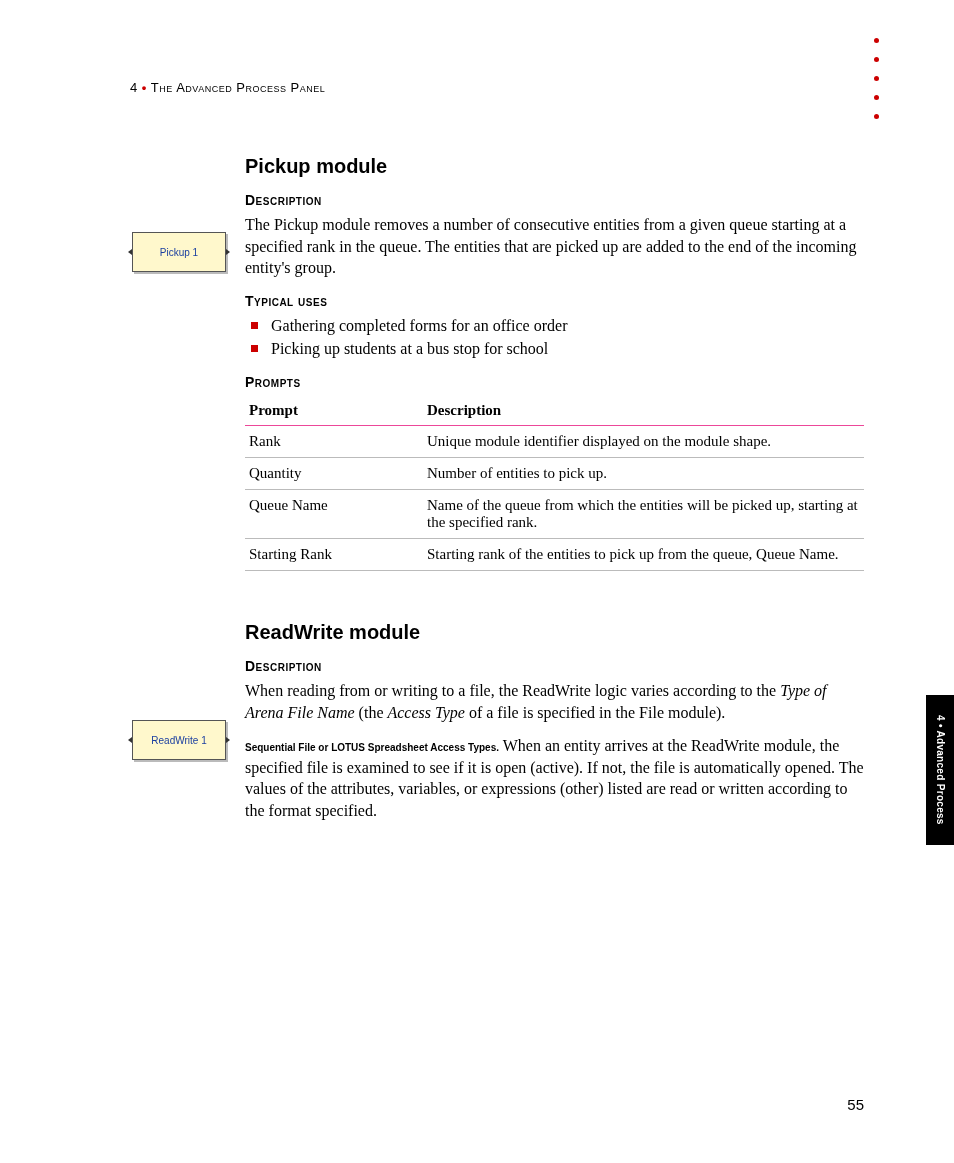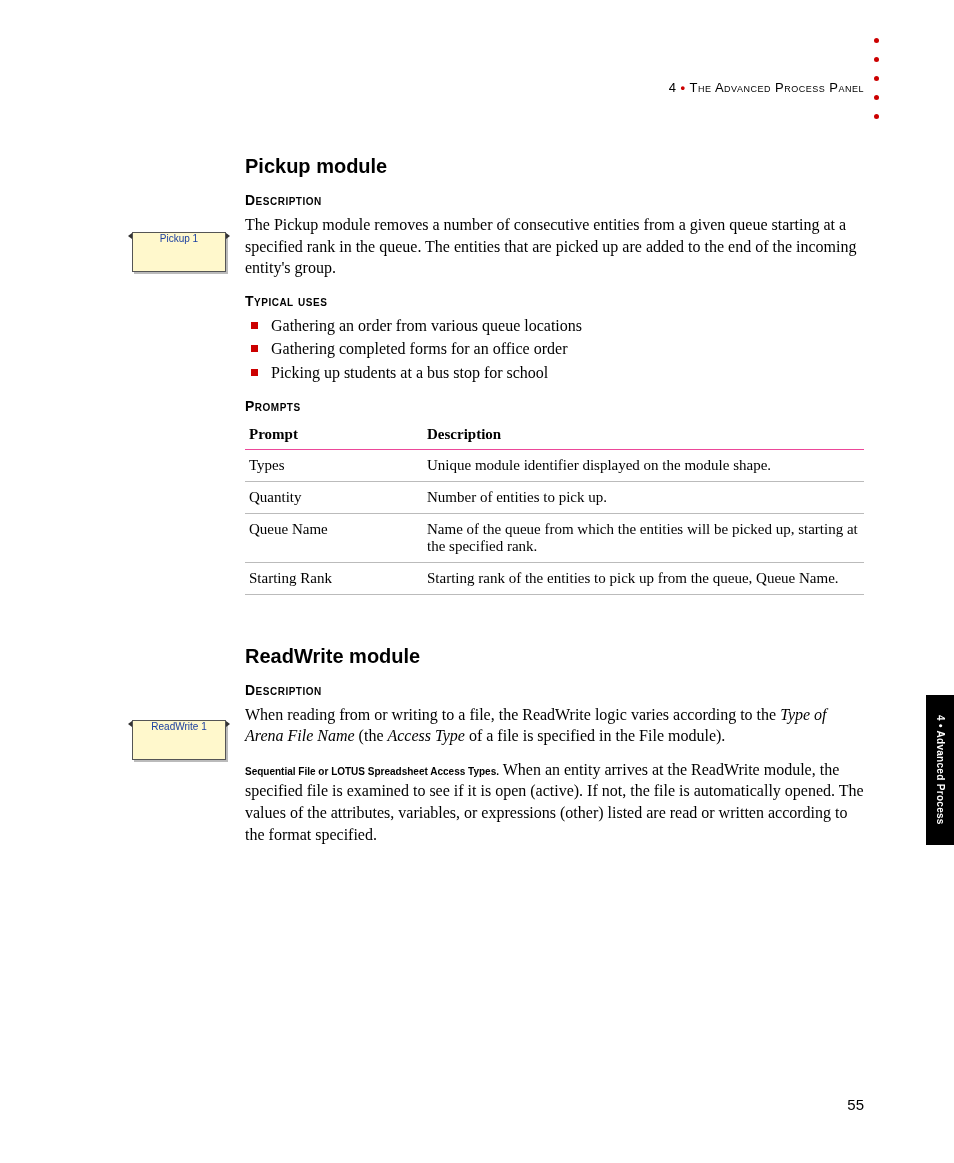--- a/index.html
+++ b/index.html
@@ -14,21 +14,20 @@
     position: relative;
     box-sizing: border-box;
   }
   .page {
     box-sizing: border-box;
     padding: 40px 90px 50px 130px;
     position: relative;
     height: 100%;
   }
   .header {
-    text-align: right;
     font-size: 13px;
     letter-spacing: 0.5px;
     font-family: Arial, Helvetica, sans-serif;
     margin-bottom: 60px;
     margin-top: 40px;
     font-variant: small-caps;
   }
   .header .chap-num { color: #000; }
   .header .bullet { color: #c00; font-weight: bold; }
   .dots {
@@ -73,20 +72,21 @@
     left: 132px;
     width: 92px;
     height: 38px;
     background: #fff8cc;
     border: 1px solid #555;
     box-shadow: 2px 2px 0 #bbb;
     font-family: Arial, Helvetica, sans-serif;
     font-size: 10px;
     color: #1a3ea0;
     display: flex;
+    align-items: center;
     justify-content: center;
   }
   .module-shape::before, .module-shape::after {
     content: "";
     position: absolute;
     width: 0; height: 0;
     border-top: 3px solid transparent;
     border-bottom: 3px solid transparent;
   }
   .module-shape::before { left: -5px; border-right: 4px solid #333; }
@@ -191,36 +191,35 @@
 
   <div class="content">
 
     <h2 class="module-title">Pickup module</h2>
 
     <h3 class="sub">Description</h3>
     <p class="body">The Pickup module removes a number of consecutive entities from a given queue starting at a specified rank in the queue. The entities that are picked up are added to the end of the incoming entity's group.</p>
 
     <h3 class="sub">Typical uses</h3>
     <ul class="uses">
-      <li>Gathering an order from various queue locations</li>
       <li>Gathering completed forms for an office order</li>
       <li>Picking up students at a bus stop for school</li>
     </ul>
 
     <h3 class="sub">Prompts</h3>
     <table class="prompts">
       <thead>
         <tr>
           <th>Prompt</th>
           <th>Description</th>
         </tr>
       </thead>
       <tbody>
         <tr>
-            <td>Types</td>
+            <td>Rank</td>
             <td>Unique module identifier displayed on the module shape.</td>
           </tr>
         <tr>
             <td>Quantity</td>
             <td>Number of entities to pick up.</td>
           </tr>
         <tr>
             <td>Queue Name</td>
             <td>Name of the queue from which the entities will be picked up, starting at the specified rank.</td>
           </tr>

